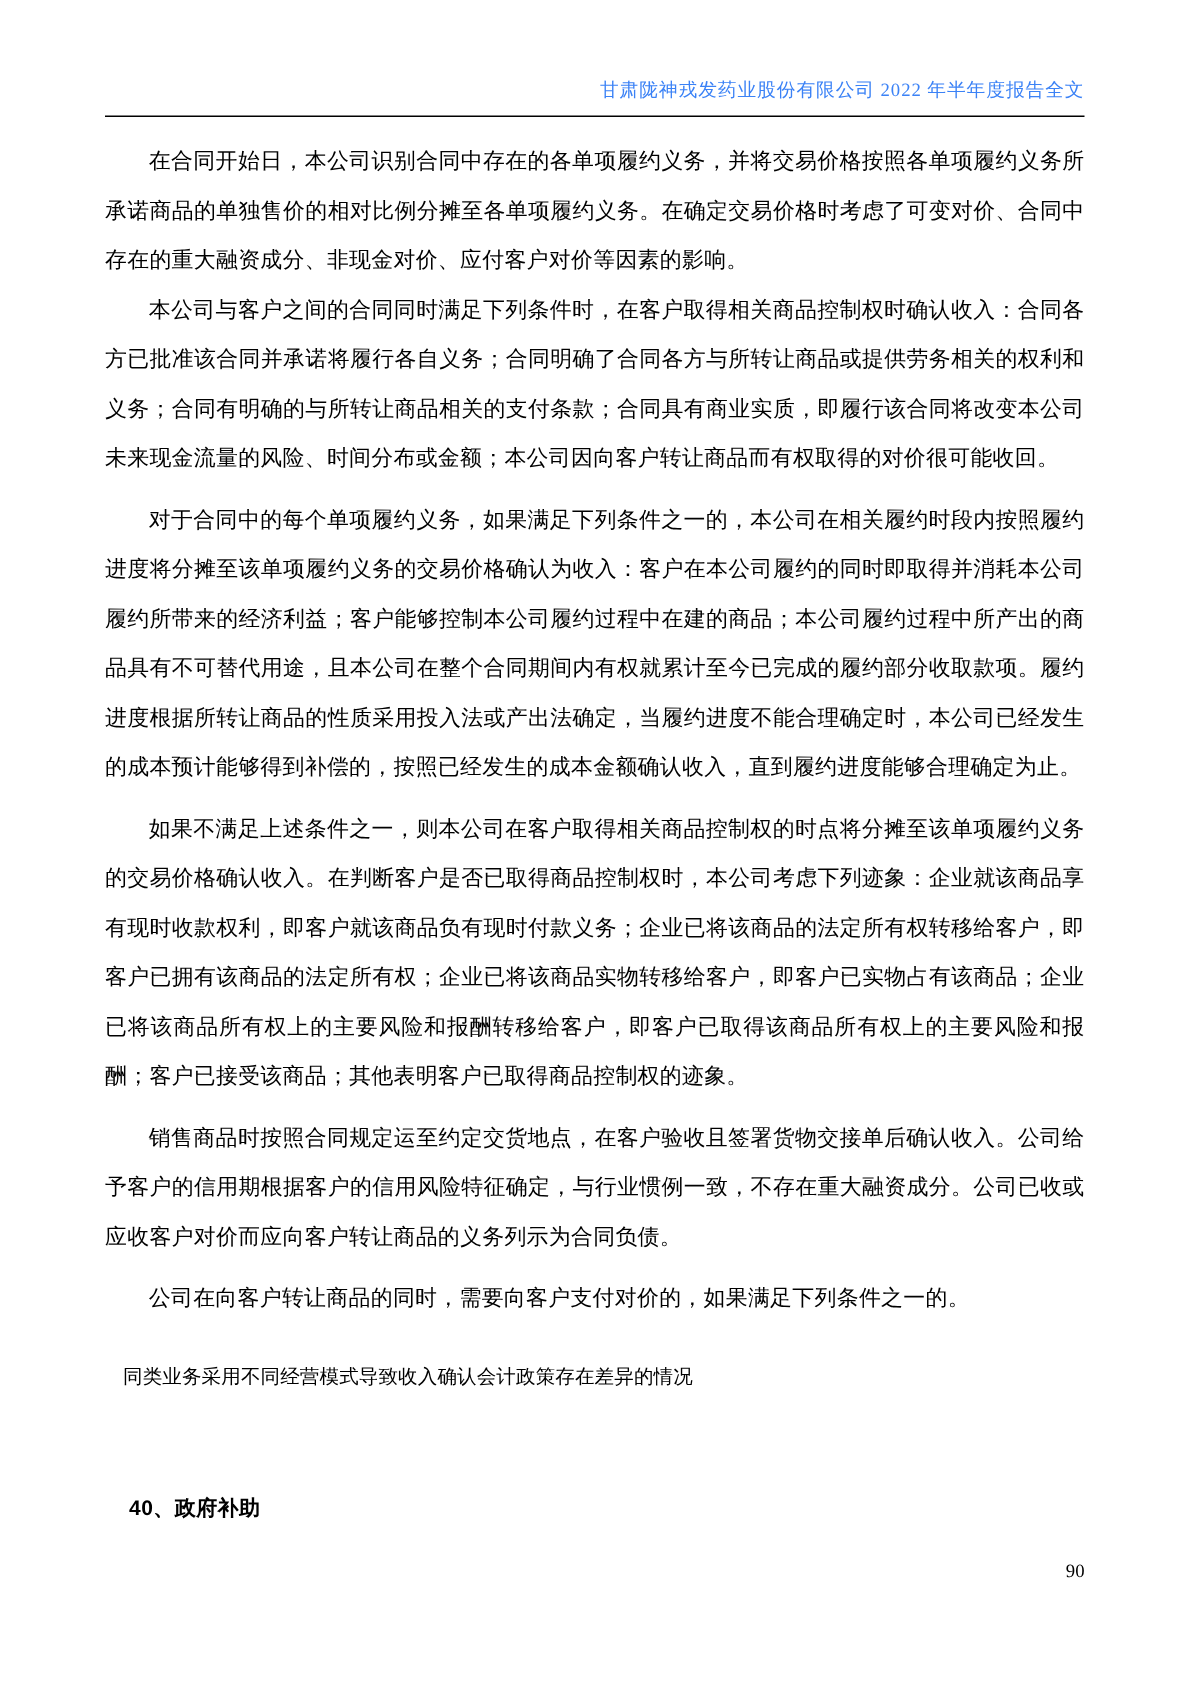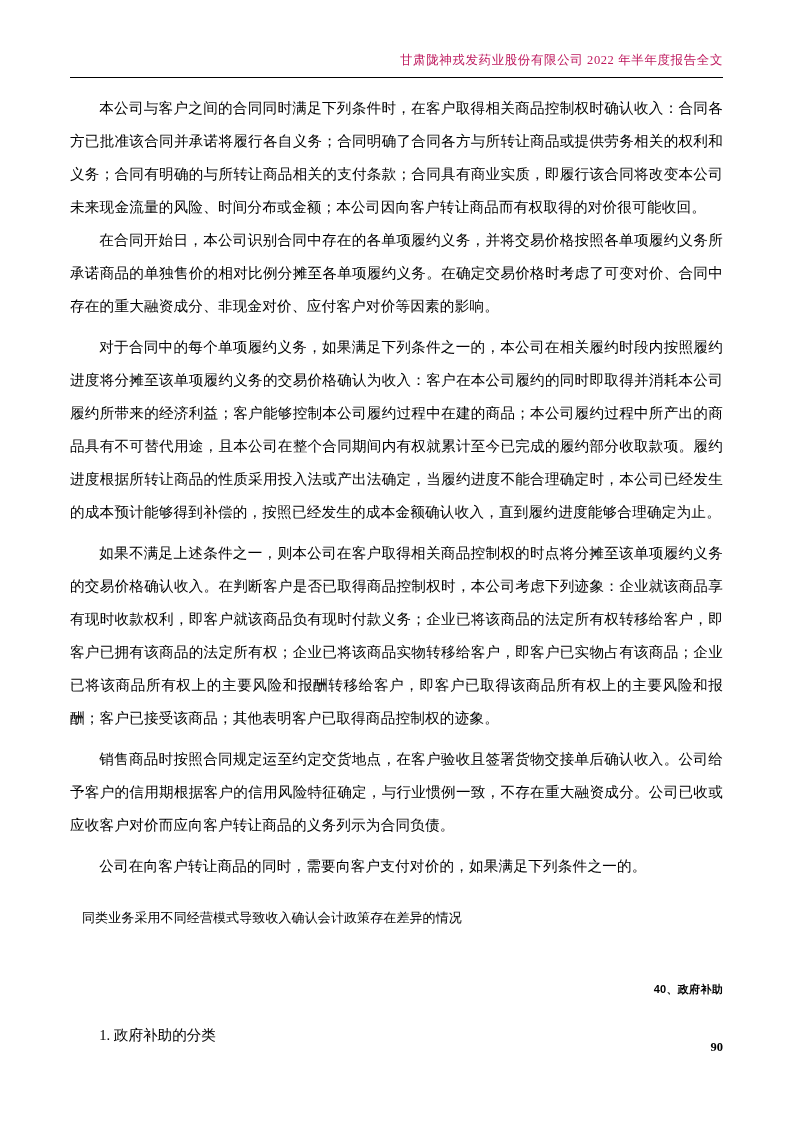--- a/index.html
+++ b/index.html
@@ -21,21 +21,21 @@
     overflow: hidden;
   }
   .header {
     position: absolute;
     top: 52px;
     left: 70px;
     right: 70px;
     text-align: right;
     font-size: 12.5px;
     letter-spacing: 0.6px;
-    color: #be185d;
+    color: #3b82f6;
     font-family: "Liberation Serif", "DejaVu Serif", serif;
   }
   .header-rule {
     position: absolute;
     top: 77px;
     left: 70px;
     right: 70px;
     border-bottom: 1.4px solid #000;
   }
   .content {
@@ -57,73 +57,70 @@
   }
   .gap-sm { height: 8px; }
   .gap-md { height: 14px; }
   .note {
     font-size: 13px;
     line-height: 30px;
     margin: 12px;
     letter-spacing: 0.1px;
   }
   .section-title {
-    font-size: 11px;
+    font-size: 14px;
     font-weight: bold;
     line-height: 32px;
-    margin: 0;
+    margin: 16px;
     font-family: "Liberation Sans", sans-serif;
     letter-spacing: 0.3px;
-    text-align: right;
   }
   .sub-title {
     font-size: 14.6px;
     line-height: 33px;
     margin: 0;
     text-indent: 2em;
   }
   .page-number {
     position: absolute;
     right: 70px;
     top: 1040px;
     font-size: 12.5px;
     text-align: right;
-    font-weight: bold;
   }
 </style>
 </head>
 <body>
 
 <div class="page">
 
   <div class="header">甘肃陇神戎发药业股份有限公司 2022 年半年度报告全文</div>
   <div class="header-rule"></div>
 
   <div class="content">
 
+    <p class="para indent">在合同开始日，本公司识别合同中存在的各单项履约义务，并将交易价格按照各单项履约义务所承诺商品的单独售价的相对比例分摊至各单项履约义务。在确定交易价格时考虑了可变对价、合同中存在的重大融资成分、非现金对价、应付客户对价等因素的影响。</p>
     <p class="para indent">本公司与客户之间的合同同时满足下列条件时，在客户取得相关商品控制权时确认收入：合同各方已批准该合同并承诺将履行各自义务；合同明确了合同各方与所转让商品或提供劳务相关的权利和义务；合同有明确的与所转让商品相关的支付条款；合同具有商业实质，即履行该合同将改变本公司未来现金流量的风险、时间分布或金额；本公司因向客户转让商品而有权取得的对价很可能收回。</p>
-    <p class="para indent">在合同开始日，本公司识别合同中存在的各单项履约义务，并将交易价格按照各单项履约义务所承诺商品的单独售价的相对比例分摊至各单项履约义务。在确定交易价格时考虑了可变对价、合同中存在的重大融资成分、非现金对价、应付客户对价等因素的影响。</p>
     <div class="gap-sm"></div>
     <p class="para indent">对于合同中的每个单项履约义务，如果满足下列条件之一的，本公司在相关履约时段内按照履约进度将分摊至该单项履约义务的交易价格确认为收入：客户在本公司履约的同时即取得并消耗本公司履约所带来的经济利益；客户能够控制本公司履约过程中在建的商品；本公司履约过程中所产出的商品具有不可替代用途，且本公司在整个合同期间内有权就累计至今已完成的履约部分收取款项。履约进度根据所转让商品的性质采用投入法或产出法确定，当履约进度不能合理确定时，本公司已经发生的成本预计能够得到补偿的，按照已经发生的成本金额确认收入，直到履约进度能够合理确定为止。</p>
     <div class="gap-sm"></div>
     <p class="para indent">如果不满足上述条件之一，则本公司在客户取得相关商品控制权的时点将分摊至该单项履约义务的交易价格确认收入。在判断客户是否已取得商品控制权时，本公司考虑下列迹象：企业就该商品享有现时收款权利，即客户就该商品负有现时付款义务；企业已将该商品的法定所有权转移给客户，即客户已拥有该商品的法定所有权；企业已将该商品实物转移给客户，即客户已实物占有该商品；企业已将该商品所有权上的主要风险和报酬转移给客户，即客户已取得该商品所有权上的主要风险和报酬；客户已接受该商品；其他表明客户已取得商品控制权的迹象。</p>
     <div class="gap-sm"></div>
     <p class="para indent">销售商品时按照合同规定运至约定交货地点，在客户验收且签署货物交接单后确认收入。公司给予客户的信用期根据客户的信用风险特征确定，与行业惯例一致，不存在重大融资成分。公司已收或应收客户对价而应向客户转让商品的义务列示为合同负债。</p>
     <div class="gap-sm"></div>
     <p class="para indent">公司在向客户转让商品的同时，需要向客户支付对价的，如果满足下列条件之一的。</p>
 
     <div class="gap-sm"></div>
     <p class="note">同类业务采用不同经营模式导致收入确认会计政策存在差异的情况</p>
 
     <div class="gap-md"></div>
     <div class="gap-md"></div>
     <p class="section-title">40、政府补助</p>
 
     <div class="gap-md"></div>
-    <p class="sub-title">1. 政府补助的分类</p>
 
     <div class="gap-sm"></div>
 
   </div>
 
   <div class="page-number">90</div>
 
 </div>
 
 </body></html>

